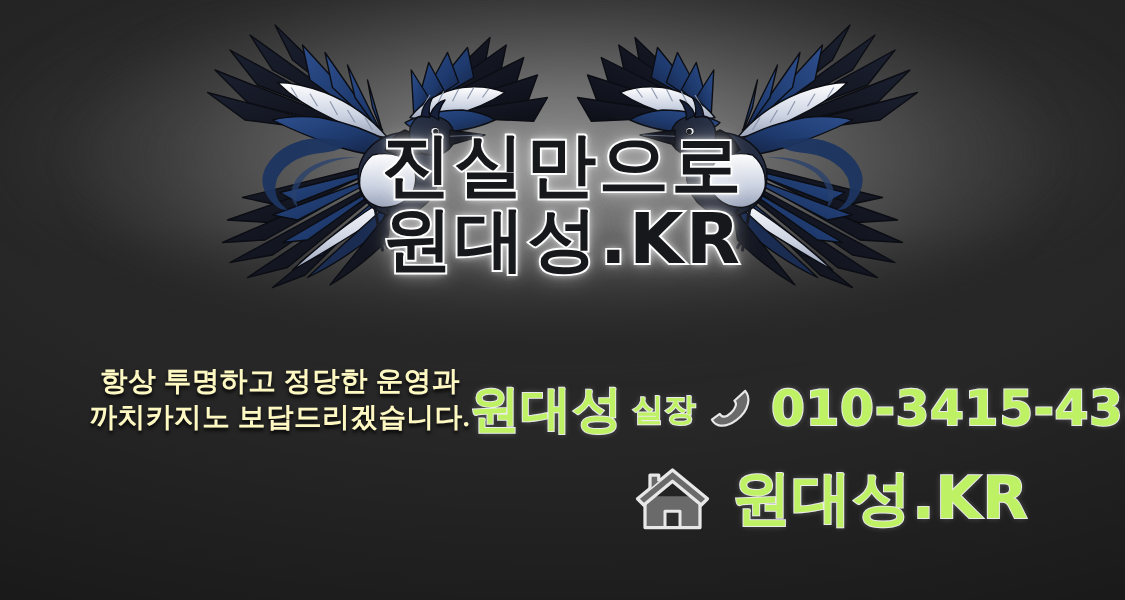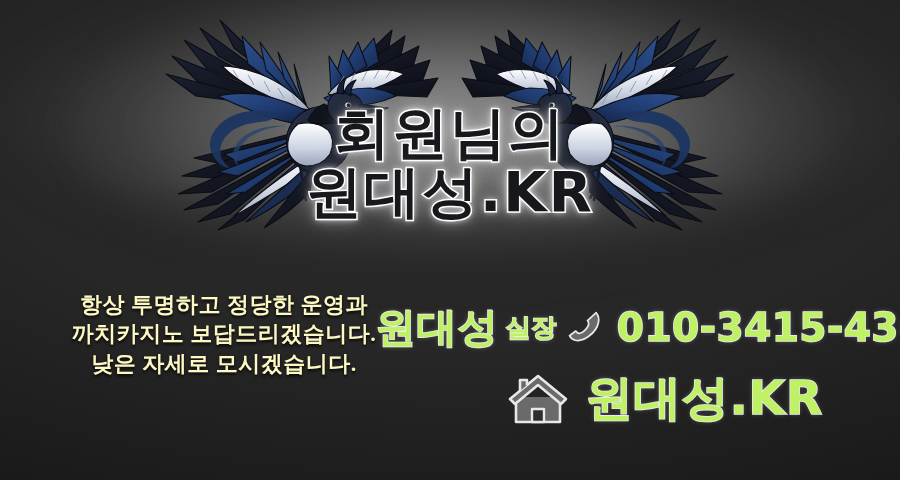--- a/index.html
+++ b/index.html
@@ -378,28 +378,27 @@
           <path d="M166,180 L172,190"></path>
           <path d="M166,180 L168,192"></path>
         </g>
       </g>
     </svg>
   </div>
 
   <div class="vignette"></div>
 
   <div class="title-block">
-    <div class="title-line title-line-1">회원님의</div>
+    <div class="title-line title-line-1">진실만으로</div>
     <div class="title-line title-line-2">원대성.KR</div>
   </div>
 
   <div class="slogan">
     <div class="slogan-line">항상 투명하고 정당한 운영과</div>
     <div class="slogan-line">까치카지노 보답드리겠습니다.</div>
-    <div class="slogan-line">낮은 자세로 모시겠습니다.</div>
   </div>
 
   <div class="contact">
 
     <div class="contact-row contact-row-phone">
       <span class="outline-text manager-name">원대성</span>
       <span class="outline-text manager-role">실장</span>
       <svg class="icon-phone" viewBox="0 0 48 48" xmlns="http://www.w3.org/2000/svg">
         <path d="M34.5,6.5 C37,9.5 38,13.5 37,18 C35.8,23.6 31.8,29.2 26.4,33.2 C21,37.2 15,39 10.5,38 C7.5,37.3 5.2,35.4 4,32.8 L11.2,27.5 C12.3,29.3 13.8,30.3 15.4,30.1 C17.2,29.9 19.4,28.6 21.5,26.6 C23.7,24.5 25.3,22.1 25.8,20.2 C26.3,18.3 25.9,16.8 24.6,15.6 Z" fill="#6a6a6a" stroke="#e8e8e8" stroke-width="2" stroke-linejoin="round"></path>
       </svg>

